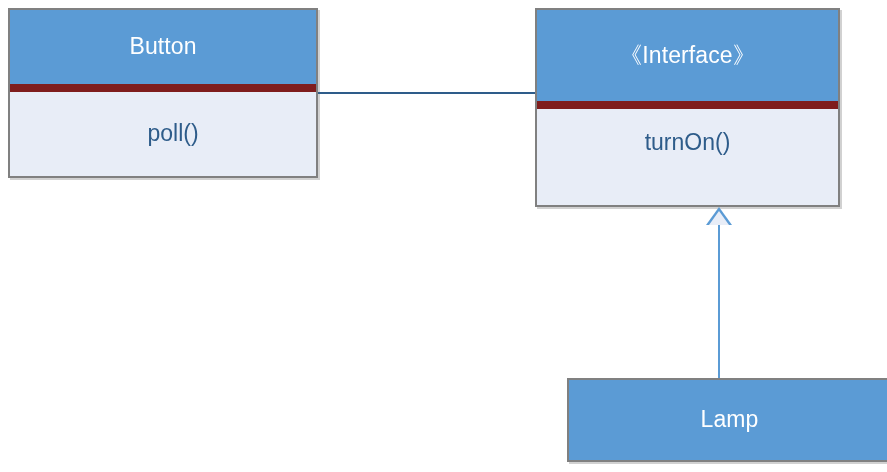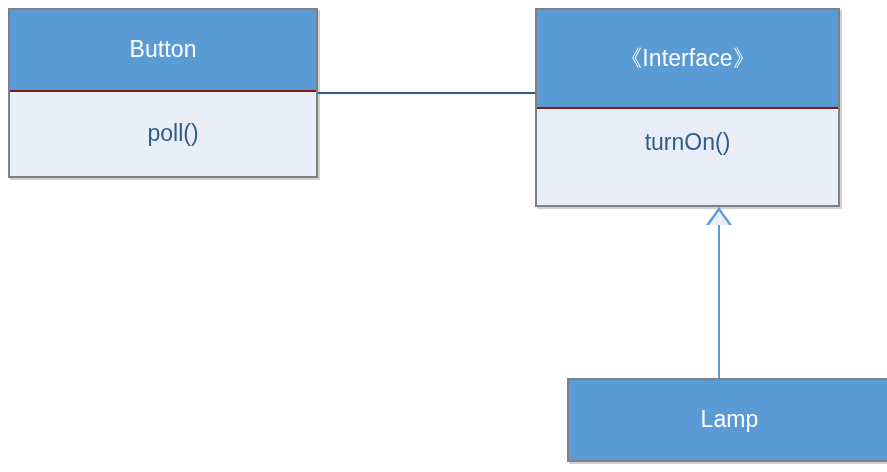--- a/index.html
+++ b/index.html
@@ -34,21 +34,21 @@
     flex-direction: column;
     align-items: center;
     justify-content: center;
     text-align: center;
     line-height: 1.18;
     font-size: 23px;
     font-weight: 400;
     letter-spacing: 0.1px;
   }
   .uml-header.with-divider {
-    border-bottom: 2px solid #7f1d1d;
+    border-bottom: 8px solid #7f1d1d;
   }
   .uml-body {
     box-sizing: border-box;
     background: #e8edf7;
     color: #2e5c8a;
     display: flex;
     flex-direction: column;
     align-items: center;
     justify-content: center;
     text-align: center;

